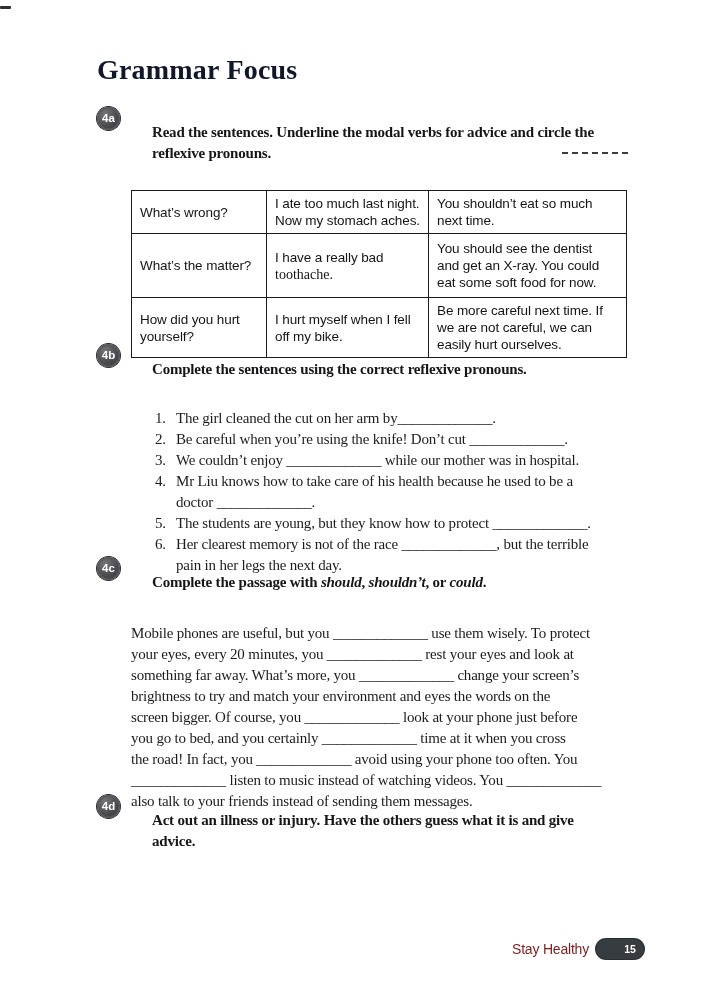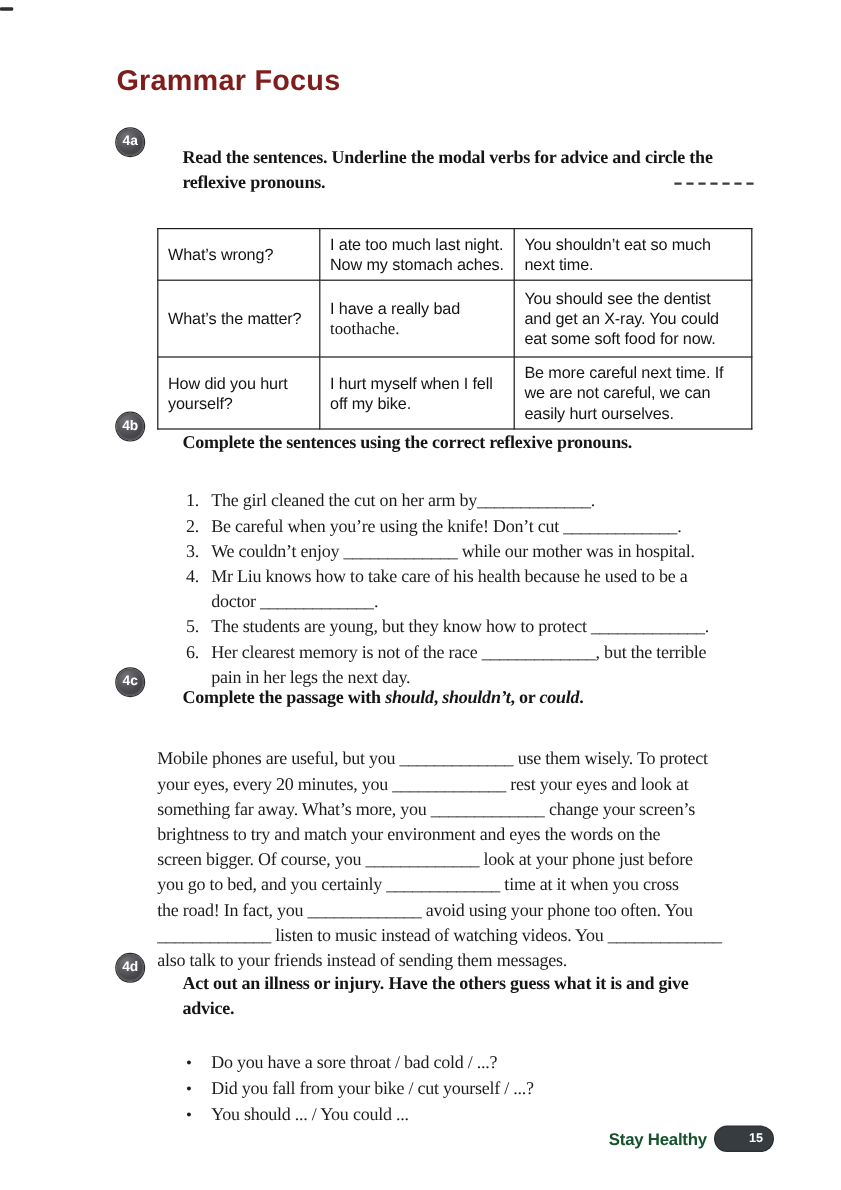--- a/index.html
+++ b/index.html
@@ -10,22 +10,22 @@
   }
   .page{position:absolute;inset:0;overflow:hidden;background:#fff;}
 
   
   .corner-mark{position:absolute;left:0;top:6px;width:11px;height:3px;background:#2e2e30;border-radius:1px;}
   .table-dashes{position:absolute;left:562px;top:152px;width:66px;height:0;border-top:2.5px dashed #3c3c3e;}
 
   
   #page-title{
     position:absolute;left:97px;top:54px;margin:0;
-    font-family:Liberation Sans, sans-serif;
-    font-weight:bold;font-size:24px;color:#7f1d1d;letter-spacing:.2px;
+    font-family:Liberation Serif, serif;
+    font-weight:bold;font-size:28px;color:#0f172a;letter-spacing:.2px;
   }
 
   
   .ex{position:absolute;left:97px;}
   #ex4a{top:106px;width:585px;}
   #ex4b{top:343px;width:585px;}
   #ex4c{top:556px;width:585px;}
   #ex4d{top:794px;width:585px;}
 
   .exhead{display:flex;align-items:flex-start;gap:16px;}
@@ -72,21 +72,21 @@
   .bullet{display:flex;align-items:flex-start;}
   .bullet::before{content:"\2022";flex:0 0 21px;font-size:14px;line-height:21.5px;}
   .bullet .line{white-space:nowrap;}
 
   
   #footer{
     position:absolute;top:939px;right:57px;
     display:flex;align-items:center;gap:7px;
     font-family:"Liberation Sans","DejaVu Sans",sans-serif;
   }
-  #footer .label{font-weight:bold;font-size:14px;color:#14532d;letter-spacing:-.2px;}
+  #footer .label{font-weight:normal;font-size:14px;color:#7f1d1d;letter-spacing:-.2px;}
   #footer .pbadge{
     width:28px;height:20px;border-radius:10px;background:#373c40;
     color:#fff;font-size:10.5px;font-weight:bold;
     display:flex;align-items:center;justify-content:center;
     box-shadow:0 0 0 1px #2b2f32;
     padding-left:20px;
   }
 </style>
 </head>
 <body>
@@ -197,31 +197,20 @@
   </section>
 
   <section class="ex" id="ex4d">
     <div class="exhead">
       <span class="badge">4d</span>
       <p class="instr">
           <span class="line">Act out an illness or injury. Have the others guess what it is and give</span>
           <span class="line">advice.</span>
         </p>
     </div>
-    <div class="bullets">
-      <div class="bullet">
-          <span class="line">Do you have a sore throat / bad cold / ...?</span>
-        </div>
-      <div class="bullet">
-          <span class="line">Did you fall from your bike / cut yourself / ...?</span>
-        </div>
-      <div class="bullet">
-          <span class="line">You should ... / You could ...</span>
-        </div>
-    </div>
   </section>
 
   <div id="footer">
     <span class="label">Stay Healthy</span>
     <span class="pbadge">15</span>
   </div>
 
 </div>
 
 </body></html>

